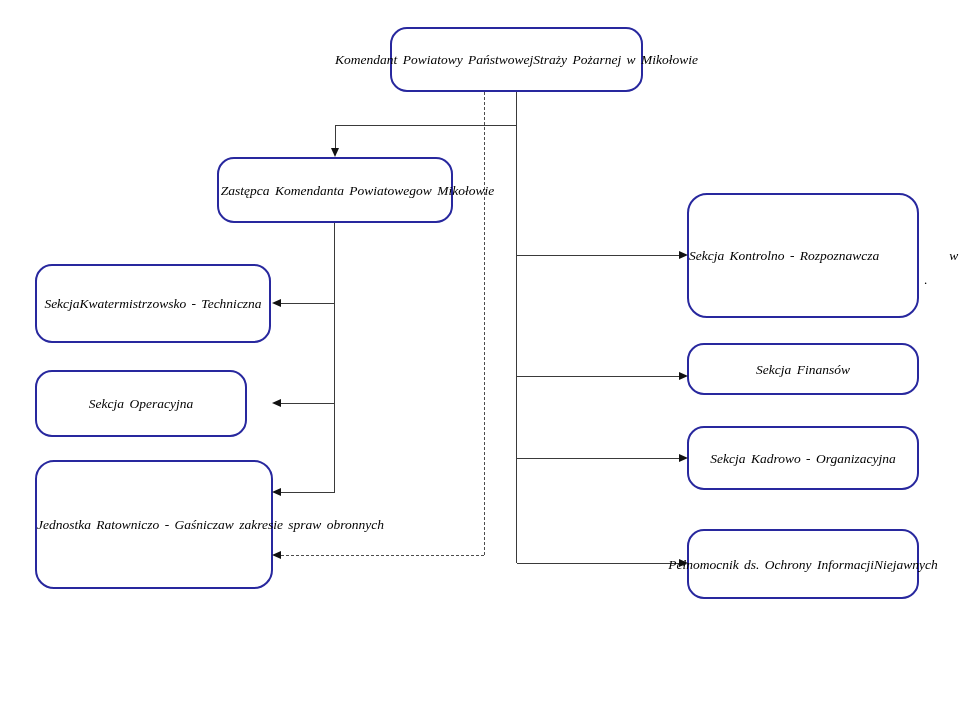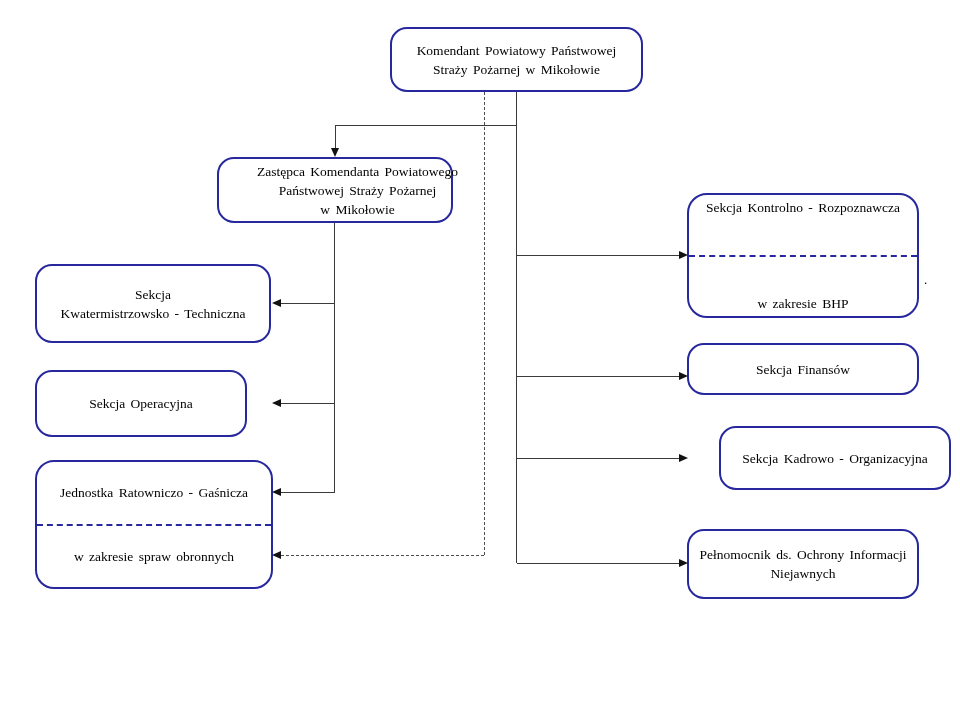--- a/index.html
+++ b/index.html
@@ -18,28 +18,28 @@
     overflow:hidden;
   }
   
   .node{
     position:absolute;
     box-sizing:border-box;
     border:2px solid var(--box-border);
     border-radius:17px;
     background:#fff;
     display:flex;
-    flex-direction:column;
     align-items:center;
     justify-content:center;
     text-align:center;
     font-size:13.5px;
     line-height:19px;
     word-spacing:2px;
     z-index:2;
+    font-style:italic;
   }
   .node .tline{white-space:nowrap;}
   
   .node.split{justify-content:flex-start;}
   .node.split .half{
     flex:1 1 50%;
     width:100%;
     display:flex;align-items:center;justify-content:center;
     white-space:nowrap;
   }
@@ -65,21 +65,20 @@
 
 <div class="canvas">
 
   <div class="node" style="left:390px;top:27px;width:253px;height:65px;">
     <div class="tline">Komendant Powiatowy Państwowej</div>
     <div class="tline">Straży Pożarnej w Mikołowie</div>
   </div>
 
   <div class="node" style="left:217px;top:157px;width:236px;height:66px;padding-left:45px;">
     <div class="tline">Zastępca Komendanta Powiatowego</div>
-    <div class="tline">Państwowej Straży Pożarnej</div>
     <div class="tline">w Mikołowie</div>
   </div>
 
   <div class="node" style="left:35px;top:264px;width:236px;height:79px;">
     <div class="tline">Sekcja</div>
     <div class="tline">Kwatermistrzowsko - Techniczna</div>
   </div>
 
   <div class="node" style="left:35px;top:370px;width:212px;height:67px;">
     <div class="tline">Sekcja Operacyjna</div>
@@ -94,21 +93,21 @@
   <div class="node split" style="left:687px;top:193px;width:232px;height:125px;border-radius:20px;gap:35px;">
     <div class="half">Sekcja Kontrolno - Rozpoznawcza</div>
     <div class="divider"></div>
     <div class="half">w zakresie BHP</div>
   </div>
 
   <div class="node" style="left:687px;top:343px;width:232px;height:52px;">
     <div class="tline">Sekcja Finansów</div>
   </div>
 
-  <div class="node" style="left:687px;top:426px;width:232px;height:64px;margin-left:32px;">
+  <div class="node" style="left:687px;top:426px;width:232px;height:64px;">
     <div class="tline">Sekcja Kadrowo - Organizacyjna</div>
   </div>
 
   <div class="node" style="left:687px;top:529px;width:232px;height:70px;">
     <div class="tline">Pełnomocnik ds. Ochrony Informacji</div>
     <div class="tline">Niejawnych</div>
   </div>
 
   <div class="vline" style="left:516px;top:92px;height:471px;"></div>
 

